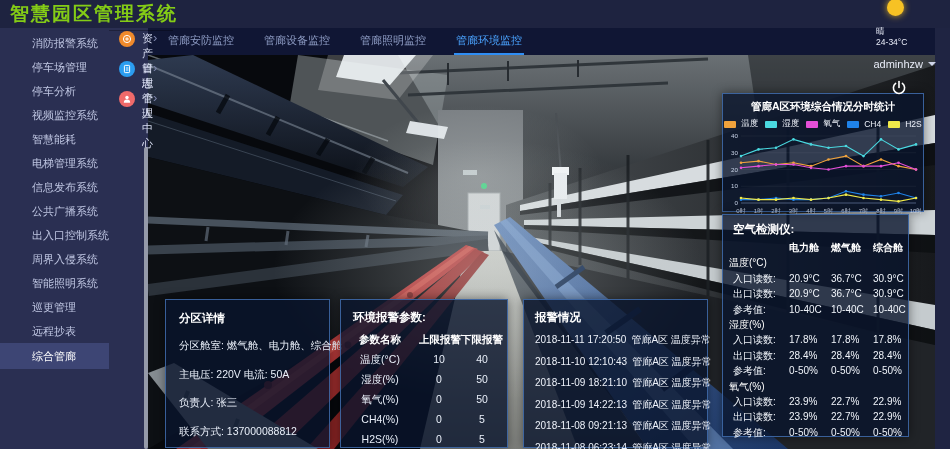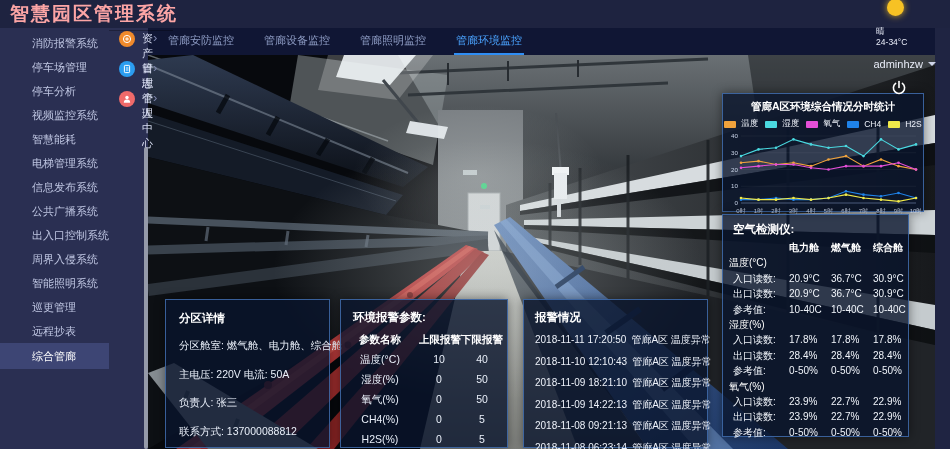--- a/index.html
+++ b/index.html
@@ -1,21 +1,21 @@
 <!DOCTYPE html>
 <html><head>
 <meta charset="utf-8">
 <style>
   html,body{margin:0;padding:0;background:#14182e;}
   *{box-sizing:border-box;font-family:"Liberation Sans","DejaVu Sans",sans-serif;}
   .app{position:relative;width:950px;height:449px;background:#1f2442;overflow:hidden;color:#e9eff9;}
 
   
   .header{position:absolute;left:0;top:0;width:950px;height:28px;background:#1e2340;display:flex;align-items:center;z-index:30;}
-  .logo{font-size:19px;font-weight:bold;color:#fca5a5;letter-spacing:2px;padding-left:10px;white-space:nowrap;}
+  .logo{font-size:19px;font-weight:bold;color:#84cc16;letter-spacing:2px;padding-left:10px;white-space:nowrap;}
   .header-right{margin-left:auto;display:flex;align-items:center;gap:10px;padding-right:14px;flex-direction:column;}
   .clock{font-size:21px;font-weight:bold;color:#fff;letter-spacing:.5px;}
   .stack{display:flex;flex-direction:column;justify-content:center;font-size:8.5px;line-height:1.3;color:#e8ecf8;}
   .sun{width:17px;height:17px;border-radius:50%;background:#f7c224;box-shadow:0 0 7px rgba(247,194,36,.85);margin-left:8px;}
   .user{display:flex;align-items:center;gap:5px;font-size:11px;color:#e8ecf8;margin-left:26px;cursor:pointer;}
   .caret{width:0;height:0;border-left:4px solid transparent;border-right:4px solid transparent;border-top:4px solid #cfd5ea;}
   .power{margin-left:14px;display:flex;align-items:center;cursor:pointer;}
 
   
   .sidebar{position:absolute;left:0;top:28px;width:148px;height:421px;background:#2a2f52;z-index:20;display:flex;flex-direction:row;}

